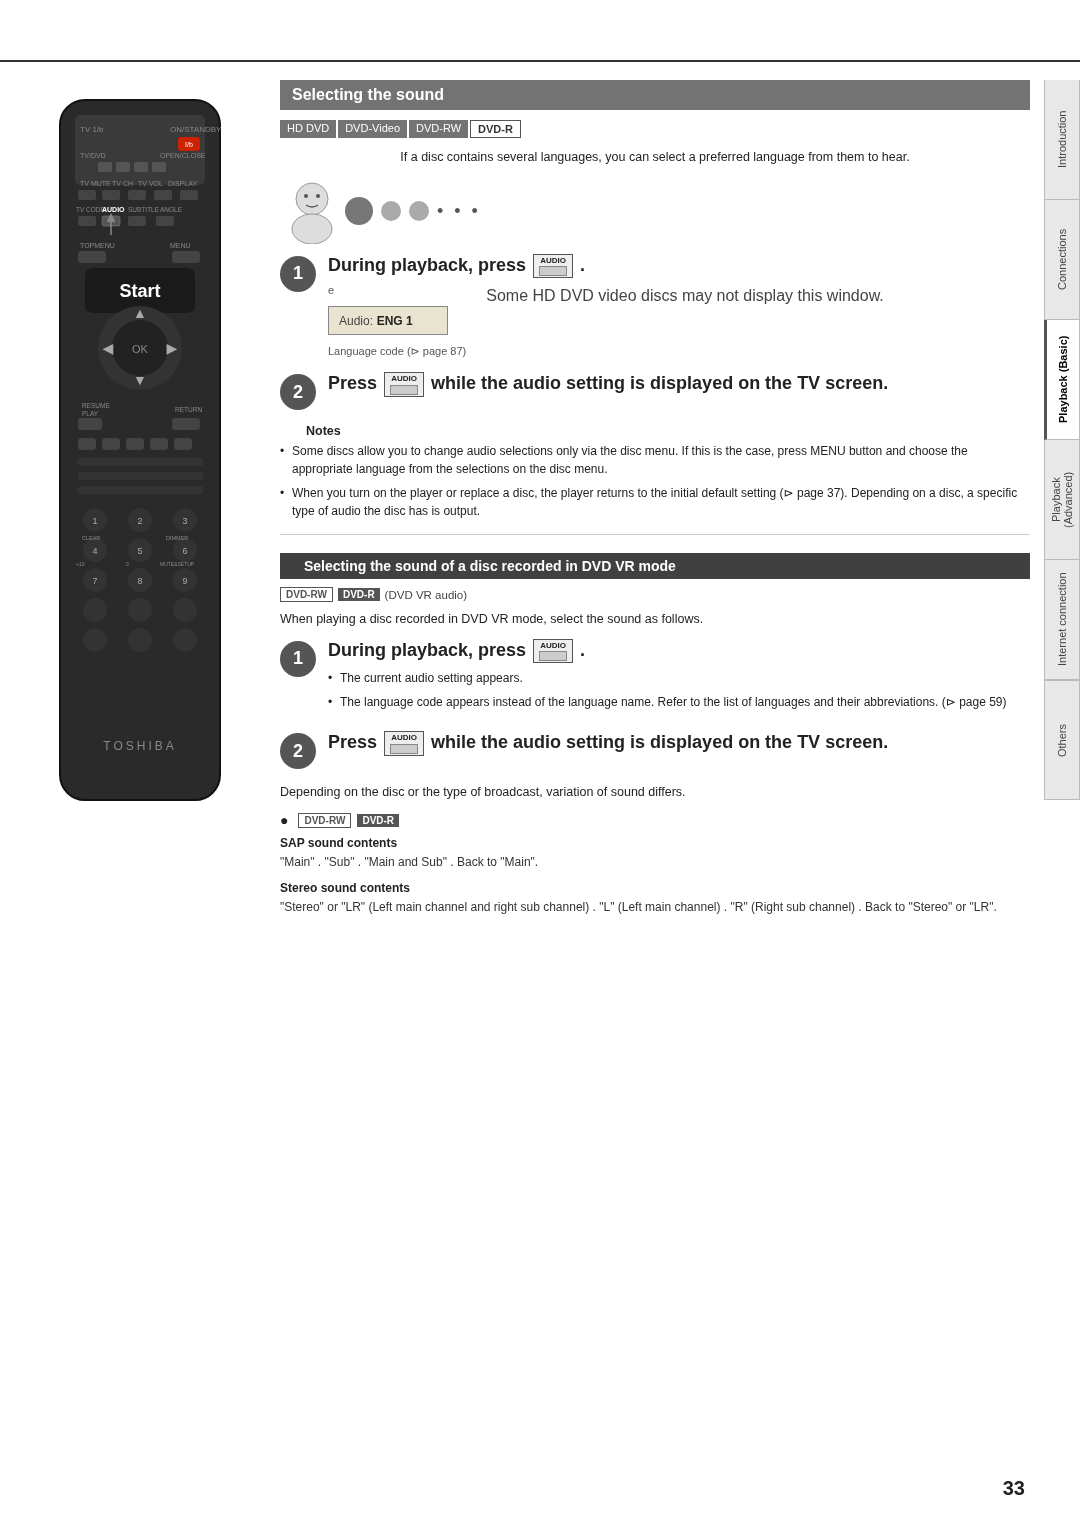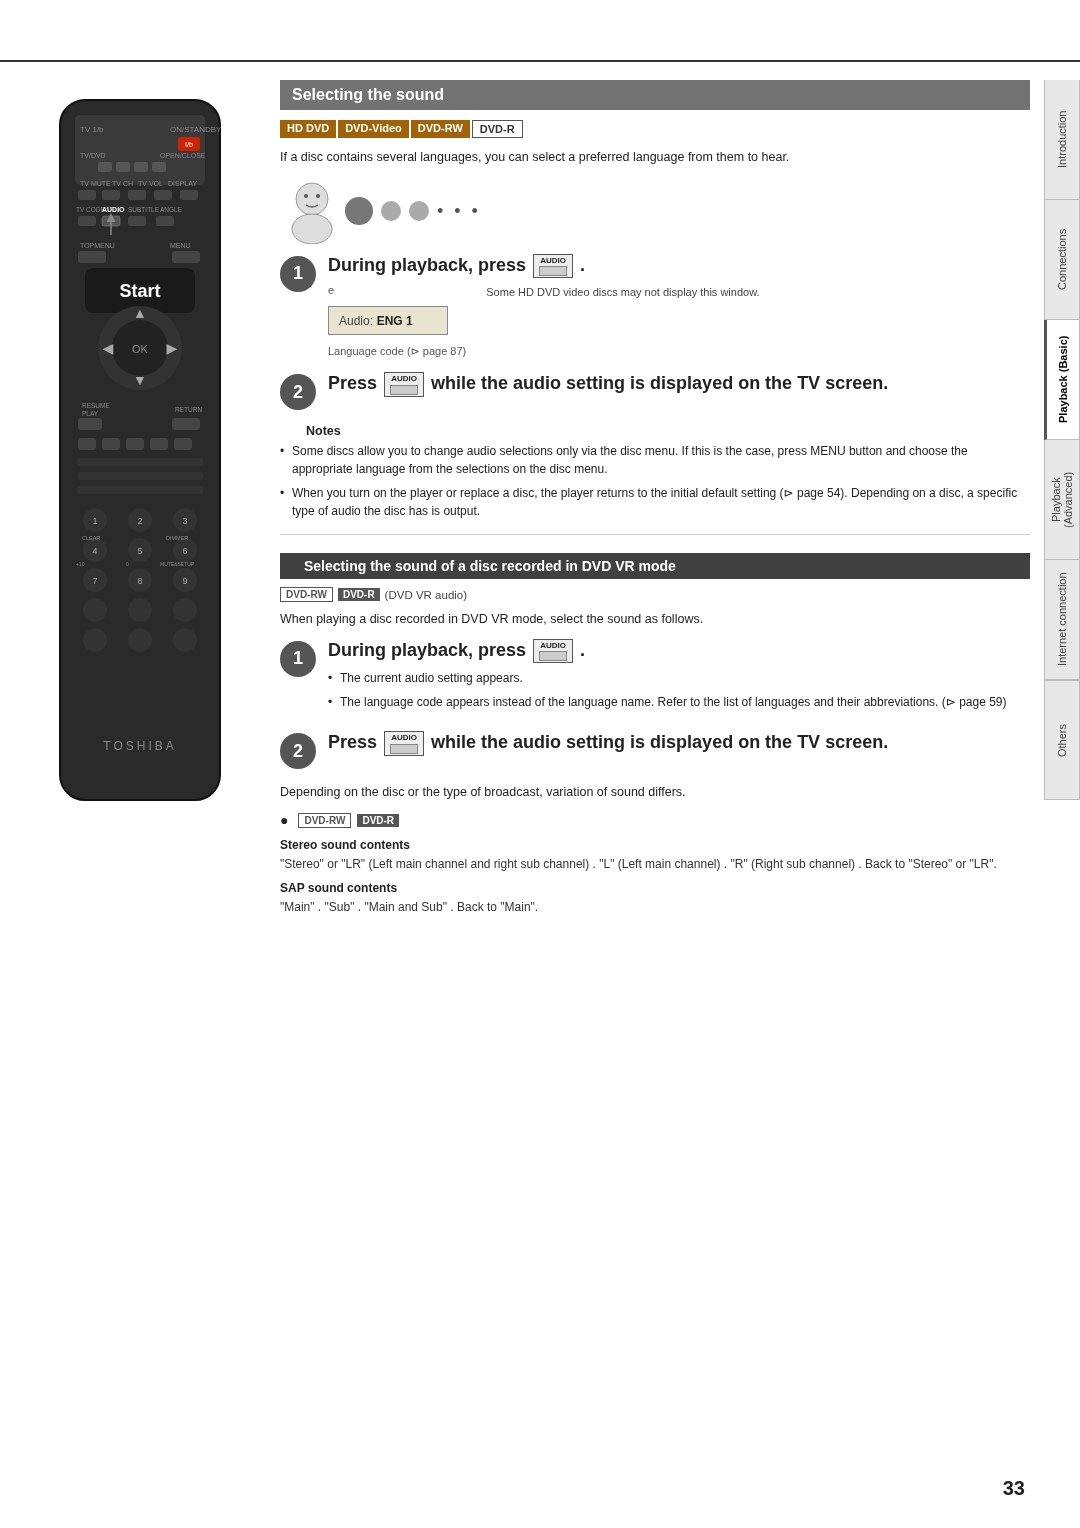--- a/index.html
+++ b/index.html
@@ -81,37 +81,38 @@
 
     
     .format-badges {
       display: flex;
       gap: 2px;
       margin-bottom: 10px;
     }
     .badge {
       padding: 2px 7px;
       font-size: 11px;
-      font-weight: bold;
+      font-weight: normal;
       color: #fff;
-      background: #a16207;
+      background: #737373;
     }
     .badge-outline {
       padding: 2px 7px;
       font-size: 11px;
       font-weight: bold;
       color: #333;
       background: #fff;
       border: 1px solid #555;
     }
 
     .intro-text {
       font-size: 12.5px;
       line-height: 1.5;
       margin-bottom: 12px;
+      text-align: center;
     }
 
     
     .char-area {
       display: flex;
       align-items: center;
       margin-bottom: 10px;
     }
     .nav-dots {
       display: flex;
@@ -197,21 +198,21 @@
     .screen-label {
       font-size: 12px;
       color: #444;
     }
     .screen-value {
       font-weight: bold;
       font-size: 12px;
     }
 
     .step-note {
-      font-size: 11px;
+      font-size: 16px;
       color: #444;
       line-height: 1.5;
     }
     .lang-code-note {
       font-size: 11px;
       color: #555;
       margin-top: 4px;
     }
 
     
@@ -550,21 +551,21 @@
           <span style="display:block;width:28px;height:10px;background:#ccc;border:1px solid #888;"></span>
         </span>
         <span>while the audio setting is displayed on the TV screen.</span>
       </div>
     </div>
   </div>
 
   <div class="notes-section">
     <div class="notes-title">Notes</div>
     <div class="note-item">Some discs allow you to change audio selections only via the disc menu. If this is the case, press MENU button and choose the appropriate language from the selections on the disc menu.</div>
-    <div class="note-item">When you turn on the player or replace a disc, the player returns to the initial default setting (⊳ page 54). Depending on a disc, a specific type of audio the disc has is output.</div>
+    <div class="note-item">When you turn on the player or replace a disc, the player returns to the initial default setting (⊳ page 37). Depending on a disc, a specific type of audio the disc has is output.</div>
   </div>
 
   <hr class="hdivider">
 
   <div class="subsection-header">
     <span>Selecting the sound of a disc recorded in DVD VR mode</span>
   </div>
 
   <div class="vr-badges">
     <span class="dvd-rw-badge">DVD-RW</span>
@@ -605,25 +606,25 @@
   </div>
 
   <p class="body-text">Depending on the disc or the type of broadcast, variation of sound differs.</p>
 
   <div class="sound-bullet-row">
     <span style="font-size:14px;margin-right:4px;">●</span>
     <span class="dvd-rw-badge">DVD-RW</span>
     <span class="dvd-r-badge">DVD-R</span>
   </div>
 
+  <div class="sound-contents-area" style="margin-top:8px;">
+    <div class="sound-label">SAP sound contents</div>
+    <div class="sound-detail">"Main" . "Sub" . "Main and Sub" . Back to "Main".</div>
+  </div>
+
   <div class="sound-contents-area">
     <div class="sound-label">Stereo sound contents</div>
     <div class="sound-detail">"Stereo" or "LR" (Left main channel and right sub channel) . "L" (Left main channel) . "R" (Right sub channel) . Back to "Stereo" or "LR".</div>
   </div>
 
-  <div class="sound-contents-area" style="margin-top:8px;">
-    <div class="sound-label">SAP sound contents</div>
-    <div class="sound-detail">"Main" . "Sub" . "Main and Sub" . Back to "Main".</div>
-  </div>
-
 </div>
 
 <div class="page-num-bottom">33</div>
 
 </body></html>

